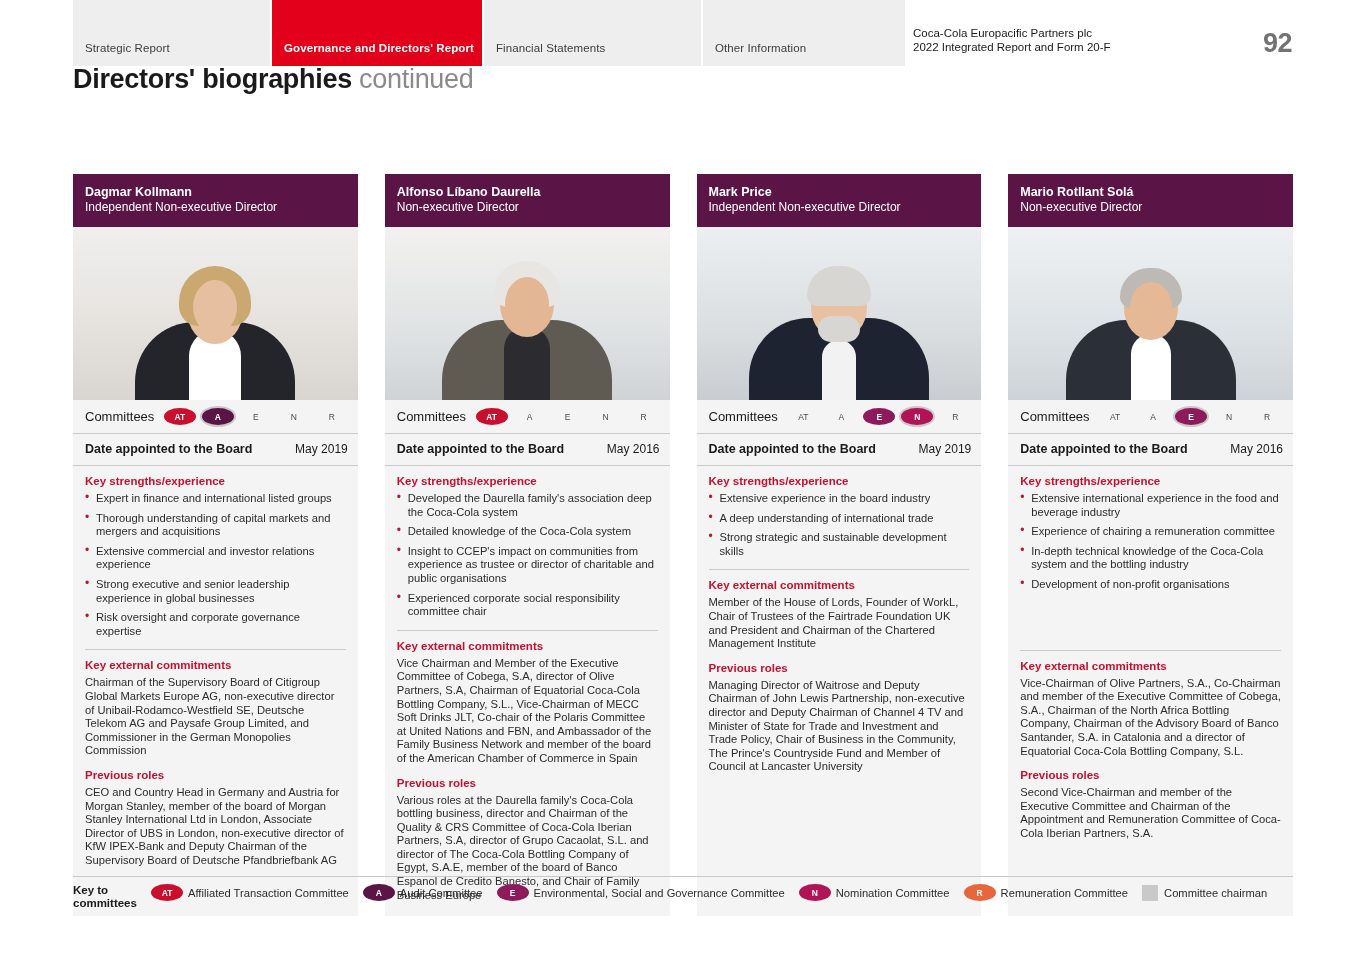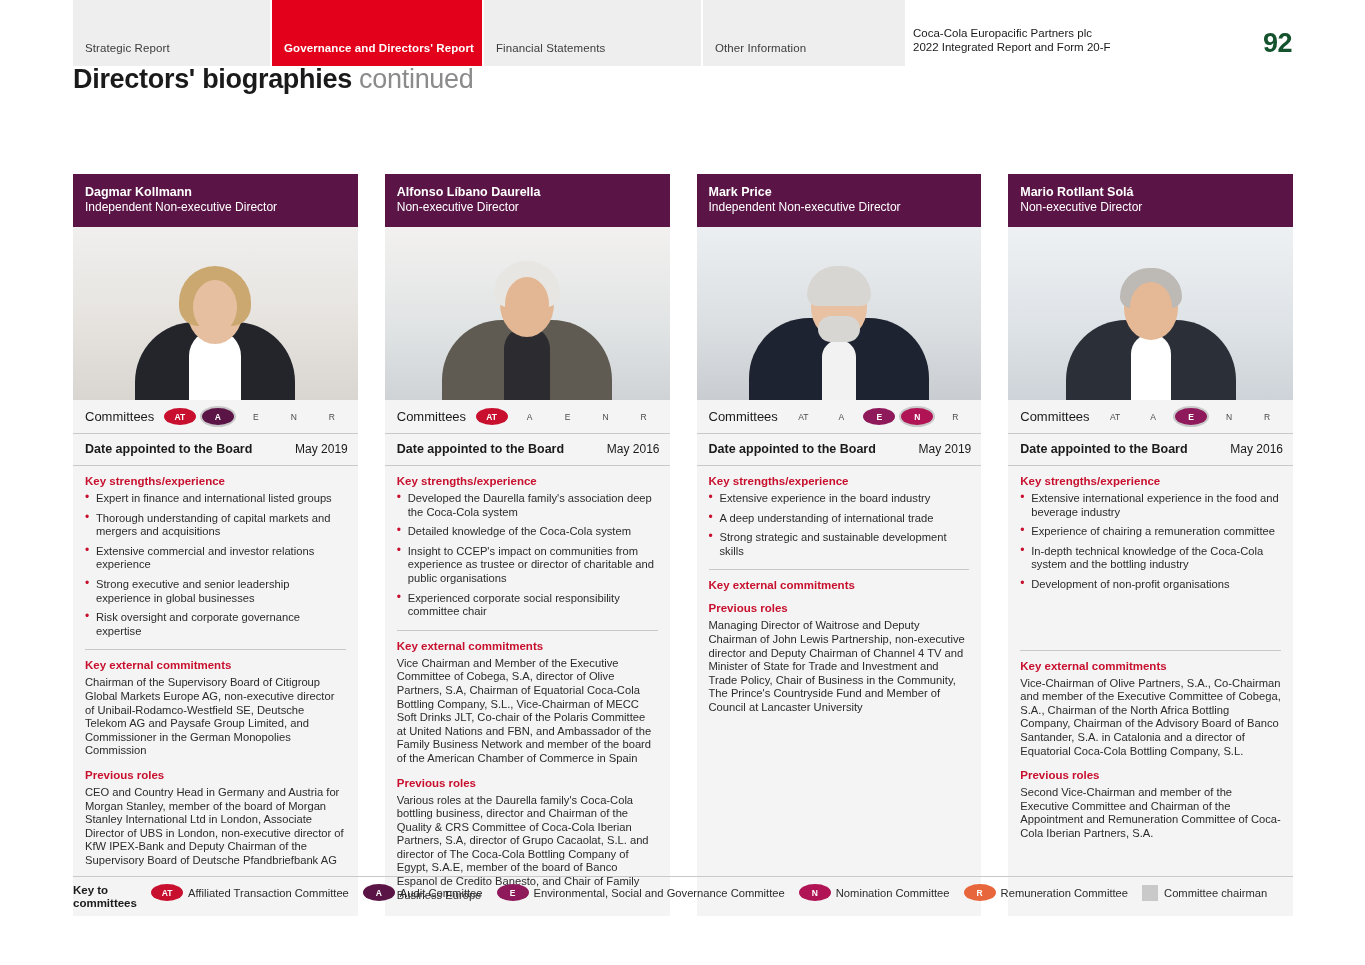--- a/index.html
+++ b/index.html
@@ -26,21 +26,21 @@
   .tab2 { left: 272px; width: 210px; }
   .tab3 { left: 484px; width: 217px; }
   .tab4 { left: 703px; width: 202px; }
 
   .doc-meta {
     position: absolute; left: 913px; top: 26px;
     font-size: 11.5px; line-height: 14px; color: #1a1a1a;
   }
   .page-number {
     position: absolute; right: 73px; top: 28px;
-    font-size: 27px; font-weight: bold; color: #14532d; letter-spacing: -0.5px;
+    font-size: 27px; font-weight: bold; color: #737373; letter-spacing: -0.5px;
   }
 
   
   .page-title {
     position: absolute; left: 73px; top: 64px;
     font-size: 27px; font-weight: bold; color: #1a1a1a; letter-spacing: -0.3px;
   }
   .page-title .cont { font-weight: normal; color: #8b8b8b; }
 
   
@@ -260,20 +260,21 @@
       </div>
       <div class="card-body">
         <div class="sec-title">Key strengths/experience</div>
         <ul class="bullets">
           <li>Extensive experience in the board industry</li>
           <li>A deep understanding of international trade</li>
           <li>Strong strategic and sustainable development skills</li>
         </ul>
         <div class="rule"></div>
         <div class="sec-title">Key external commitments</div>
+        <p class="para">Member of the House of Lords, Founder of WorkL, Chair of Trustees of the Fairtrade Foundation UK and President and Chairman of the Chartered Management Institute</p>
         <div class="sec-title spaced">Previous roles</div>
         <p class="para">Managing Director of Waitrose and Deputy Chairman of John Lewis Partnership, non-executive director and Deputy Chairman of Channel 4 TV and Minister of State for Trade and Investment and Trade Policy, Chair of Business in the Community, The Prince's Countryside Fund and Member of Council at Lancaster University</p>
       </div>
     </div>
 
     <div class="card">
       <div class="card-head">
         <div class="card-name">Mario Rotllant Solá</div>
         <div class="card-role">Non-executive Director</div>
       </div>

